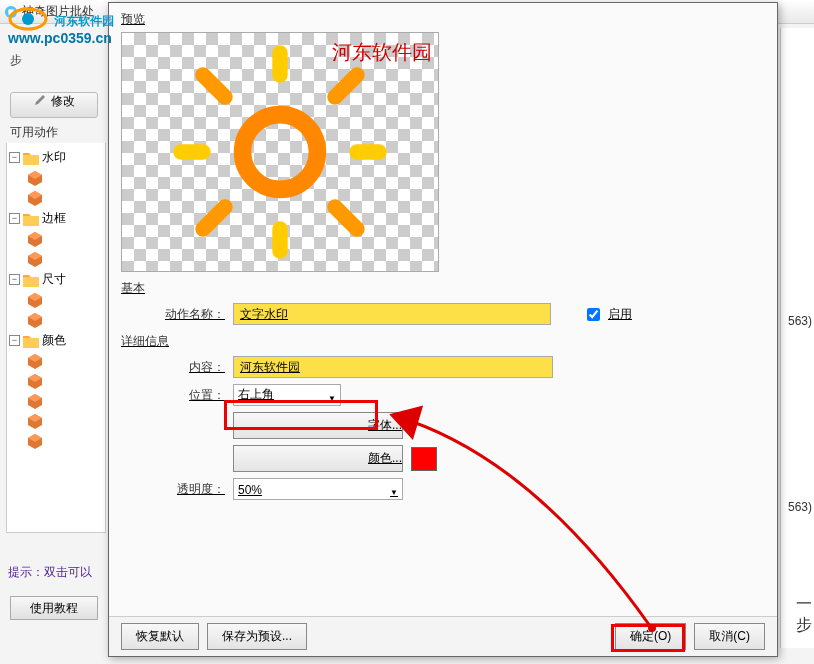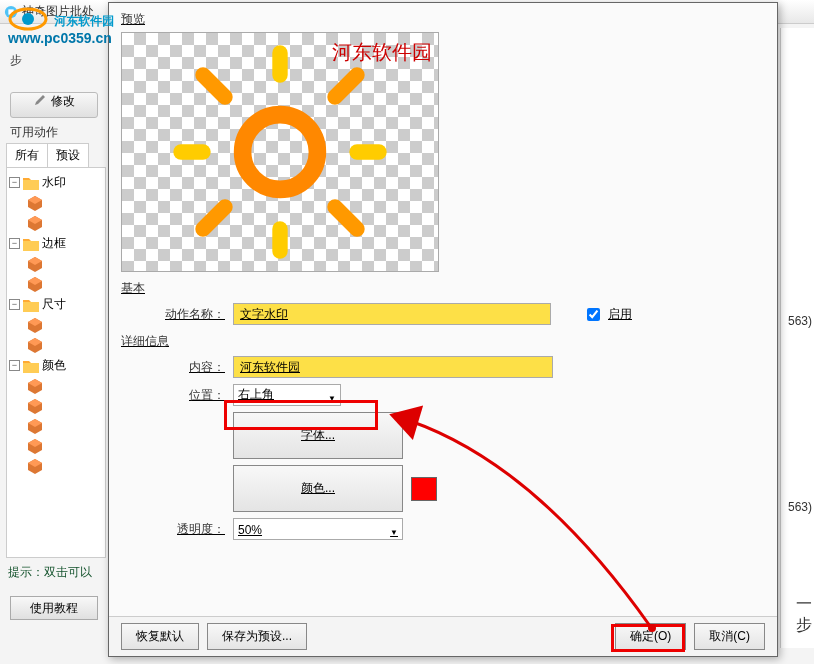--- a/index.html
+++ b/index.html
@@ -24,21 +24,21 @@
 .tabs { display: flex; border-bottom: 1px solid #ccc; }
 .tab { padding: 3px 8px; border: 1px solid #ccc; border-bottom: none; background: #fff; margin-right: -1px; }
 .tab.active { background: #fff; }
 .tree { padding: 4px 0; background: #fff; border: 1px solid #ccc; border-top: none; height: 390px; overflow: hidden; }
 .tree-node { display: flex; align-items: center; padding: 2px 2px; gap: 3px; }
 .tree-toggle { width: 11px; height: 11px; border: 1px solid #888; display: flex; align-items: center; justify-content: center; font-size: 9px; color: #555; line-height: 1; }
 .folder-icon { width: 16px; height: 14px; }
 .cube-icon { width: 16px; height: 16px; margin-left: 18px; }
 .tree-label { white-space: nowrap; }
 
-.hint-bar { position: absolute; left: 8px; top: 564px; font-size: 12px; color: #14532d; }
+.hint-bar { position: absolute; left: 8px; top: 564px; font-size: 12px; color: #4c1d95; }
 .tutorial-btn { position: absolute; left: 10px; top: 596px; width: 88px; height: 24px; background: linear-gradient(#f8f8f8,#e0e0e0); border: 1px solid #aaa; }
 
 .dialog { position: absolute; left: 108px; top: 2px; width: 670px; height: 655px; background: #fafafa; border: 1px solid #666; box-shadow: 2px 2px 8px rgba(0,0,0,0.3); }
 .dialog-body { padding: 8px 12px; text-decoration: underline; }
 
 .preview-label { color: #333; margin-bottom: 4px; }
 .preview-row { display: flex; gap: 8px; }
 .preview-box { width: 318px; }
 .preview-img { width: 318px; height: 240px; border: 1px solid #aaa; position: relative; background: #fff; overflow: hidden; }
 .checker { position: absolute; inset: 0; background-image:
@@ -54,21 +54,21 @@
 .section { margin-top: 8px; }
 .section-title { color: #333; margin-bottom: 6px; }
 .form-row { display: flex; align-items: center; margin: 6px 0 6px 32px; gap: 8px; }
 .form-label { width: 72px; text-align: right; color: #333; }
 .text-input { border: 1px solid #aaa; padding: 3px 6px; background: #fde047; height: 22px; }
 .text-input.name { width: 318px; }
 .text-input.content { width: 320px; }
 .check-row { display: flex; align-items: center; gap: 8px; }
 .select { border: 1px solid #aaa; background: #fff; padding: 2px 4px; width: 108px; height: 22px; display: flex; align-items: flex-end; justify-content: space-between; }
 .select-arrow { font-size: 8px; }
-.btn { border: 1px solid #888; background: linear-gradient(#f8f8f8,#e4e4e4); padding: 14px 0; text-align: center; }
+.btn { border: 1px solid #888; background: linear-gradient(#f8f8f8,#e4e4e4); padding: 4px 0; text-align: right; }
 .btn.wide { width: 170px; }
 .color-swatch { width: 26px; height: 24px; background: #f00; border: 1px solid #666; }
 
 .highlight-red { position: absolute; border: 3px solid #e00; pointer-events: none; }
 .hl-content { left: 224px; top: 400px; width: 154px; height: 30px; }
 .hl-ok { left: 611px; top: 624px; width: 74px; height: 28px; }
 
 .arrow-svg { position: absolute; left: 350px; top: 396px; pointer-events: none; }
 
 .dialog-footer { position: absolute; left: 0; bottom: 0; right: 0; height: 40px; border-top: 1px solid #ccc; display: flex; align-items: center; padding: 0 12px; gap: 8px; background: #f4f4f4; }
@@ -106,24 +106,20 @@
 
   <div class="modify-btn">
     <svg class="pencil-icon" viewBox="0 0 14 14">
         <path d="M2 12 L3 9 L10 2 L12 4 L5 11 Z" fill="#888"></path>
       </svg>
     <span>修改</span>
   </div>
 
   <div class="actions-panel">
     <div class="actions-title">可用动作</div>
-    <div class="tabs">
-      <div class="tab active">所有</div>
-      <div class="tab">预设</div>
-    </div>
     <div class="tree">
       <div class="tree-node">
         <span class="tree-toggle">−</span>
         <svg class="folder-icon" viewBox="0 0 16 14">
             <path d="M0 2 L6 2 L8 4 L16 4 L16 14 L0 14 Z" fill="#fa3"></path>
             <path d="M0 4 L16 4 L16 14 L0 14 Z" fill="#fc5"></path>
           </svg>
         <span class="tree-label">水印</span>
       </div>
       <div class="tree-node">

